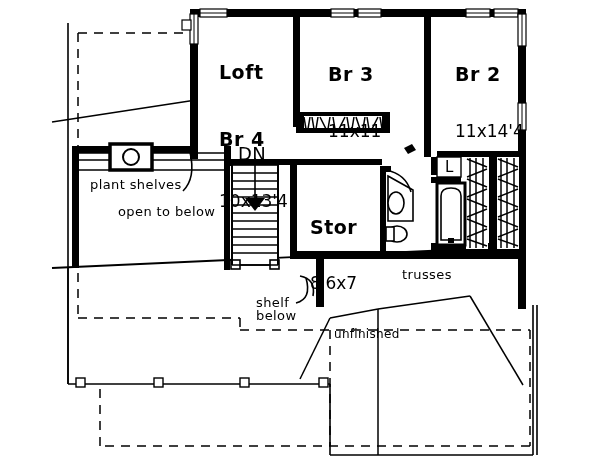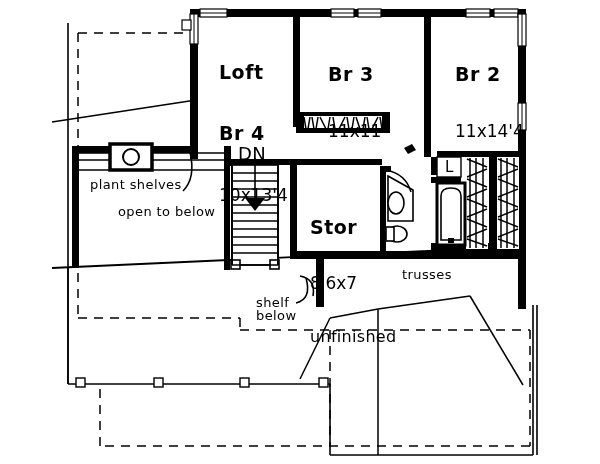--- a/index.html
+++ b/index.html
@@ -39,21 +39,21 @@
   }
   .lbl-dim {
     font-weight: normal;
   }
   .lbl-note {
     font-weight: normal;
   }
   .big-name { font-size: 19px; }
   .big-dim  { font-size: 17px; }
   .note-txt { font-size: 13px; letter-spacing: 0.4px; }
-  .small-txt { font-size: 16px; letter-spacing: 0.3px; }
+  .small-txt { font-size: 12px; letter-spacing: 0.3px; margin-left: 24px; }
 </style>
 </head>
 <body>
 
 <div id="plan-root">
 
   <svg id="plan-svg" viewBox="0 0 600 464">
 
     <rect x="0" y="0" width="600" height="464" fill="#ffffff"></rect>
 
@@ -325,21 +325,21 @@
     </g>
 
     <g stroke="#000000" stroke-width="1.5" fill="none">
       <path d="M68,268 L68,384"></path>
     </g>
 
   </svg>
 
   <div class="room-label" style="left:219px; top:27px;">
     <div class="lbl-name big-name">Loft</div>
-    <div class="lbl-name big-name" style="margin-top:6px;">Br 4</div>
+    <div class="lbl-name big-name" style="margin-top:12px;">Br 4</div>
     <div class="lbl-dim big-dim" style="margin-top:8px;">10x13'4</div>
   </div>
 
   <div class="room-label" style="left:328px; top:29px;">
     <div class="lbl-name big-name">Br 3</div>
     <div class="lbl-dim big-dim" style="margin-top:3px;">11x11</div>
   </div>
 
   <div class="room-label" style="left:455px; top:29px;">
     <div class="lbl-name big-name">Br 2</div>

